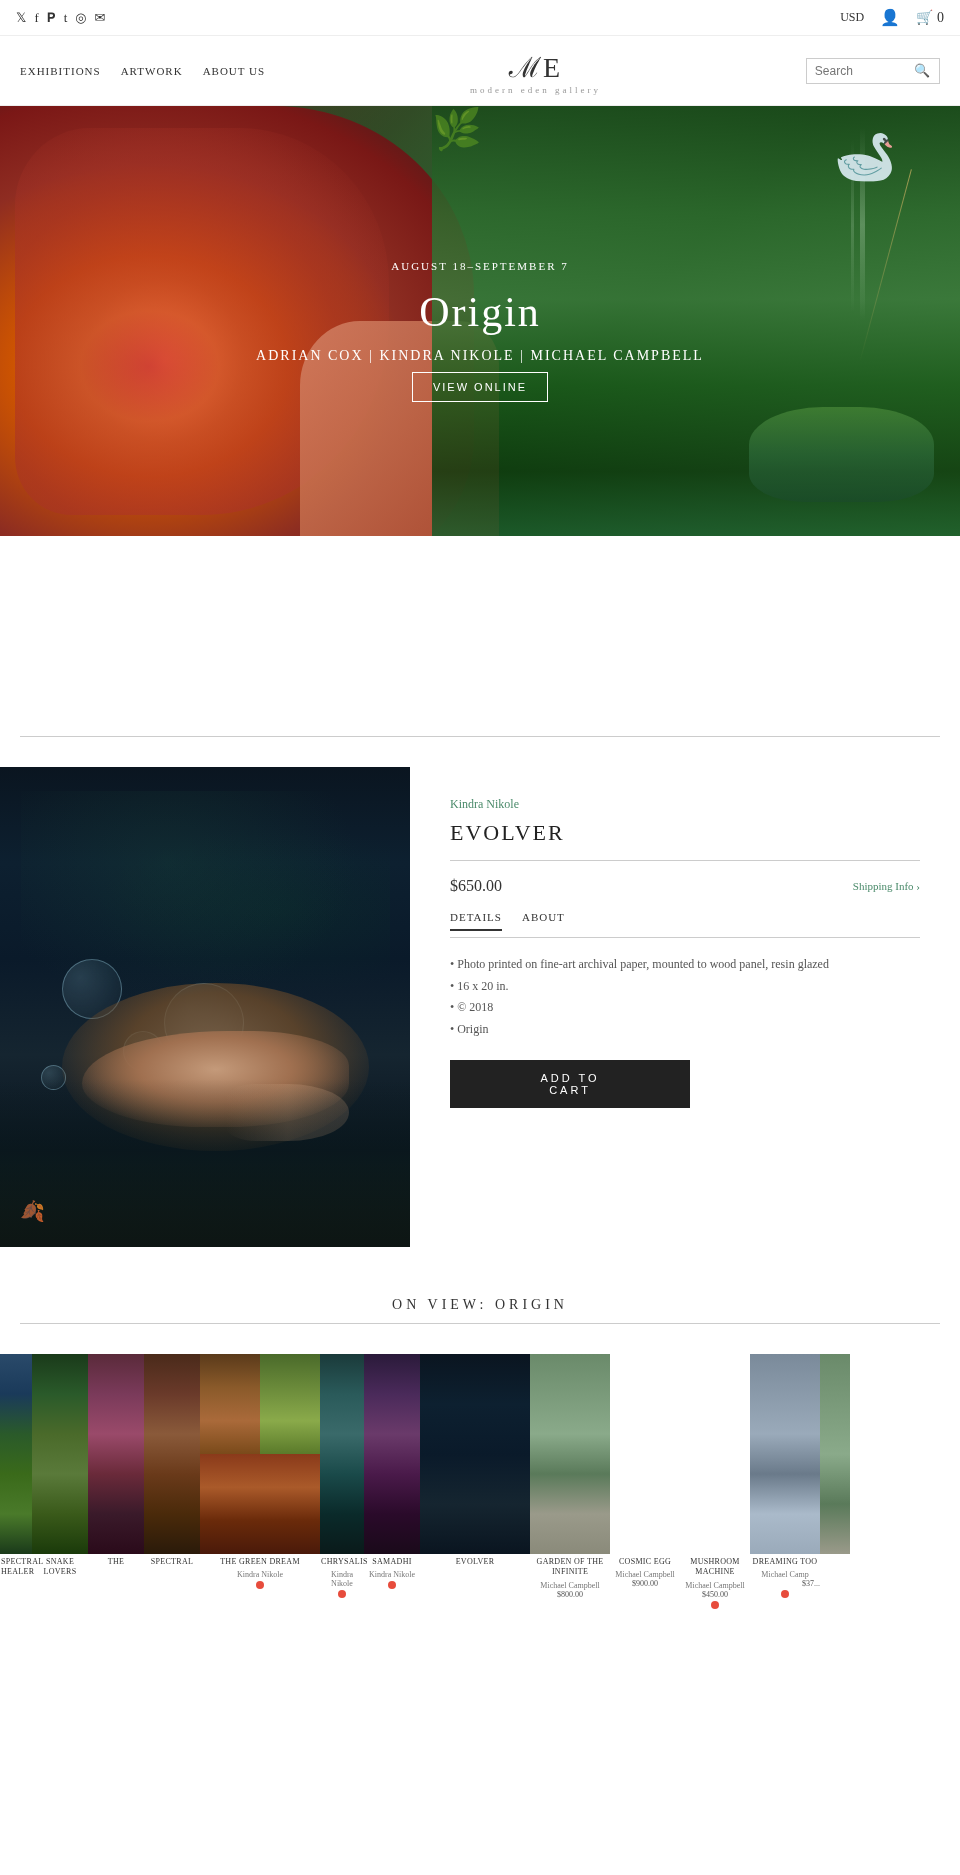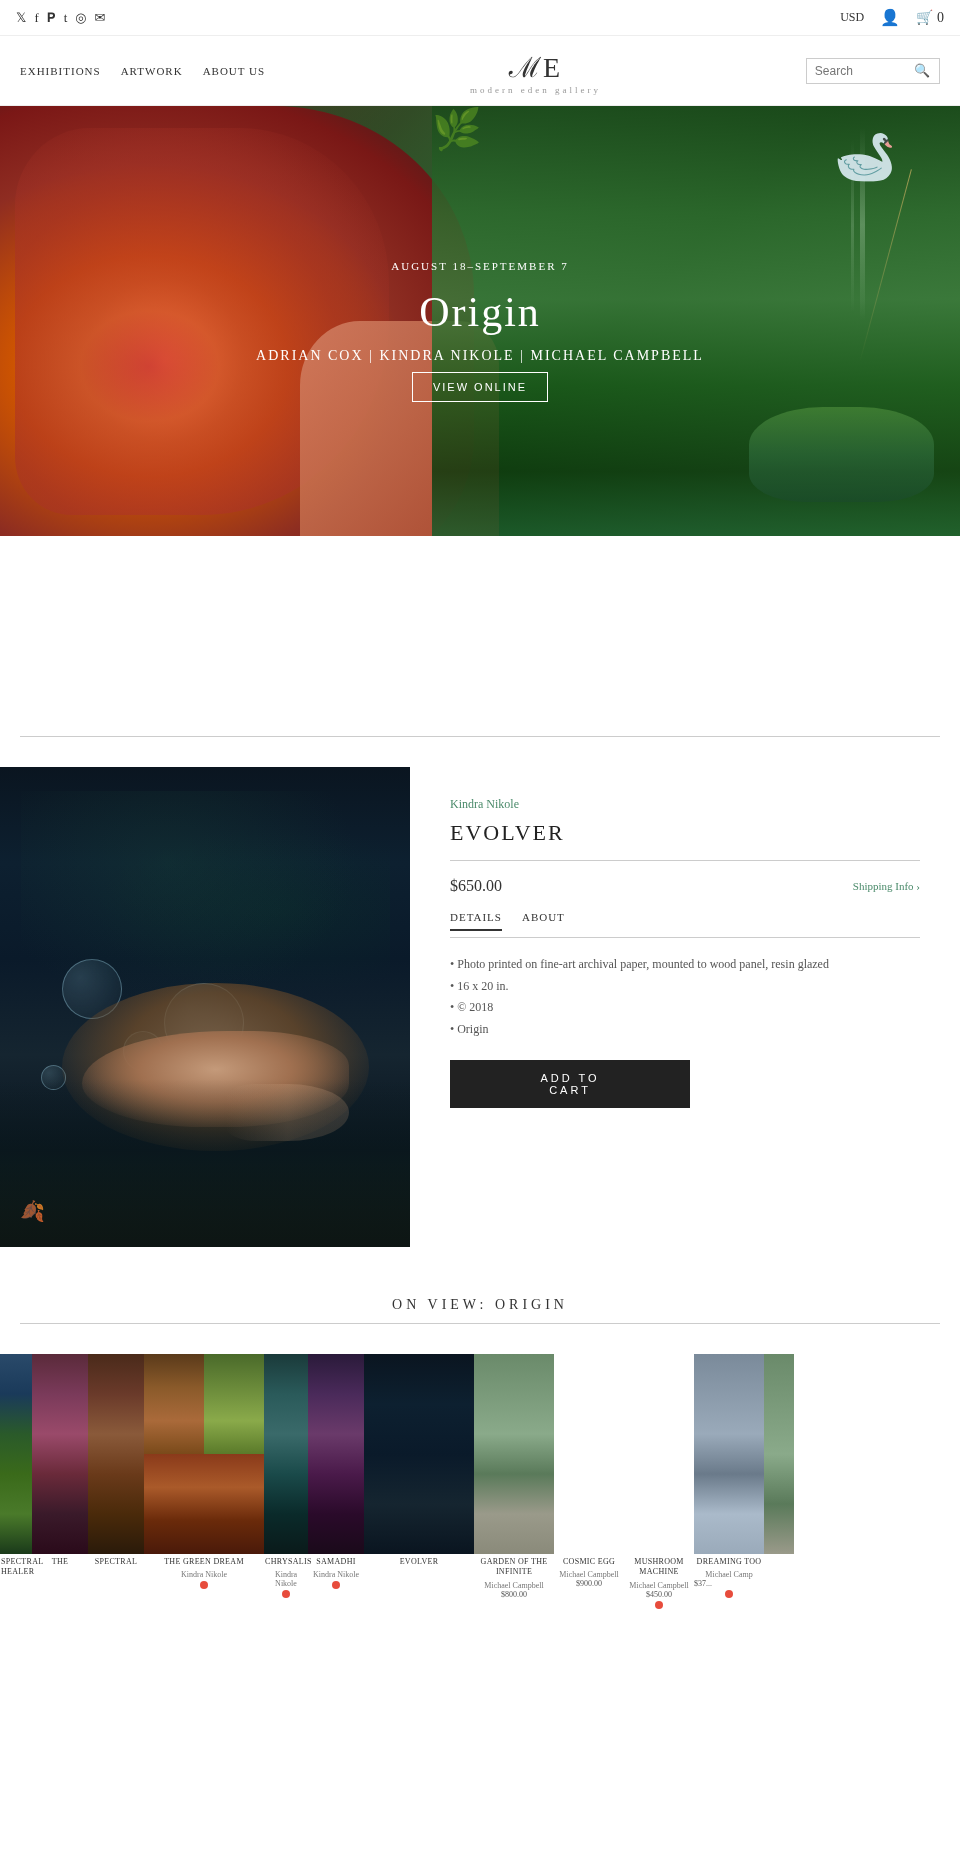--- a/index.html
+++ b/index.html
@@ -273,20 +273,24 @@
   <div class="section-title">ON VIEW: ORIGIN</div>
   <hr class="divider">
 
   <div style="display:flex; width:100%; overflow:hidden;">
 
     <div style="flex-shrink:0;width:32px;cursor:pointer;">
       <div style="width:56px;height:200px;background:linear-gradient(180deg,#2a4a6a,#1a3a5a,#2a5a2a,#3a6a1a,#4a7a2a,#1a3a1a);"></div>
       <div style="font-size:8px;text-align:center;color:#333;letter-spacing:0.3px;text-transform:uppercase;padding:3px 1px;line-height:1.3;">SPECTRAL HEALER</div>
     </div>
 
+    <div style="flex-shrink:0;width:56px;cursor:pointer;">
+      <div style="width:56px;height:200px;background:linear-gradient(180deg,#1a3a1a,#2a5a2a,#4a6a2a,#5a7a3a,#3a5a1a,#1a3a0a);"></div>
+      <div style="font-size:8px;text-align:center;color:#333;letter-spacing:0.3px;text-transform:uppercase;padding:3px 1px;line-height:1.3;">SNAKE LOVERS</div>
+    </div>
 
     <div style="flex-shrink:0;width:56px;cursor:pointer;">
       <div style="width:56px;height:200px;background:linear-gradient(180deg,#5a2a3a,#7a3a5a,#9a4a6a,#6a2a3a,#3a1a2a,#2a0a1a);"></div>
       <div style="font-size:8px;text-align:center;color:#333;letter-spacing:0.3px;text-transform:uppercase;padding:3px 1px;line-height:1.3;">THE</div>
     </div>
 
     <div style="flex-shrink:0;width:56px;cursor:pointer;">
       <div style="width:56px;height:200px;background:linear-gradient(180deg,#4a2a1a,#6a3a2a,#8a5a3a,#6a3a1a,#4a2a0a,#2a1a0a);"></div>
       <div style="font-size:8px;text-align:center;color:#333;letter-spacing:0.3px;text-transform:uppercase;padding:3px 1px;line-height:1.3;">SPECTRAL</div>
     </div>
@@ -344,21 +348,21 @@
       <div style="font-size:8px;text-align:center;color:#333;letter-spacing:0.3px;text-transform:uppercase;padding:3px 1px;line-height:1.3;">MUSHROOM MACHINE</div>
       <div style="font-size:8px;text-align:center;color:#777;">Michael Campbell</div>
       <div style="font-size:8px;text-align:center;color:#555;">$450.00</div>
       <div style="width:8px;height:8px;border-radius:50%;background:#e74c3c;margin:2px auto;"></div>
     </div>
 
     <div style="flex-shrink:0;width:70px;cursor:pointer;position:relative;">
       <div style="width:70px;height:200px;background:linear-gradient(180deg,#7a8a9a,#8a9aaa,#9aaaba,#6a7a8a,#aabaca,#9aaaba);"></div>
       <div style="font-size:8px;text-align:center;color:#333;letter-spacing:0.3px;text-transform:uppercase;padding:3px 1px;line-height:1.3;">DREAMING TOO</div>
       <div style="font-size:8px;text-align:center;color:#777;">Michael Camp</div>
-      <div style="font-size:8px;text-align:left;color:#555;">$37...</div>
+      <div style="font-size:8px;text-align:right;color:#555;">$37...</div>
       <div style="width:8px;height:8px;border-radius:50%;background:#e74c3c;margin:2px auto;"></div>
     </div>
 
     <div style="flex-shrink:0;width:30px;cursor:pointer;overflow:hidden;">
       <div style="width:70px;height:200px;background:linear-gradient(180deg,#6a8a6a,#7a9a7a,#8aaa8a,#5a7a5a,#9a9a8a);"></div>
     </div>
 
   </div>
 </div>
 

